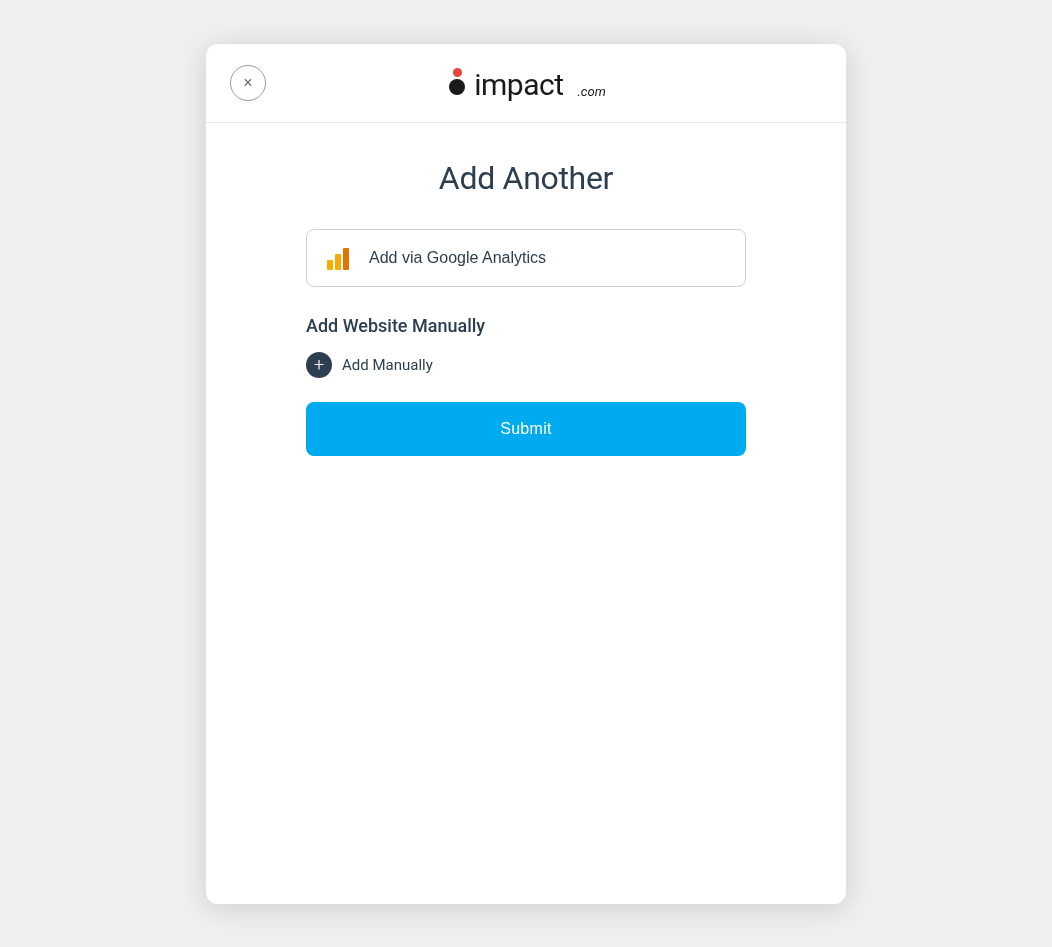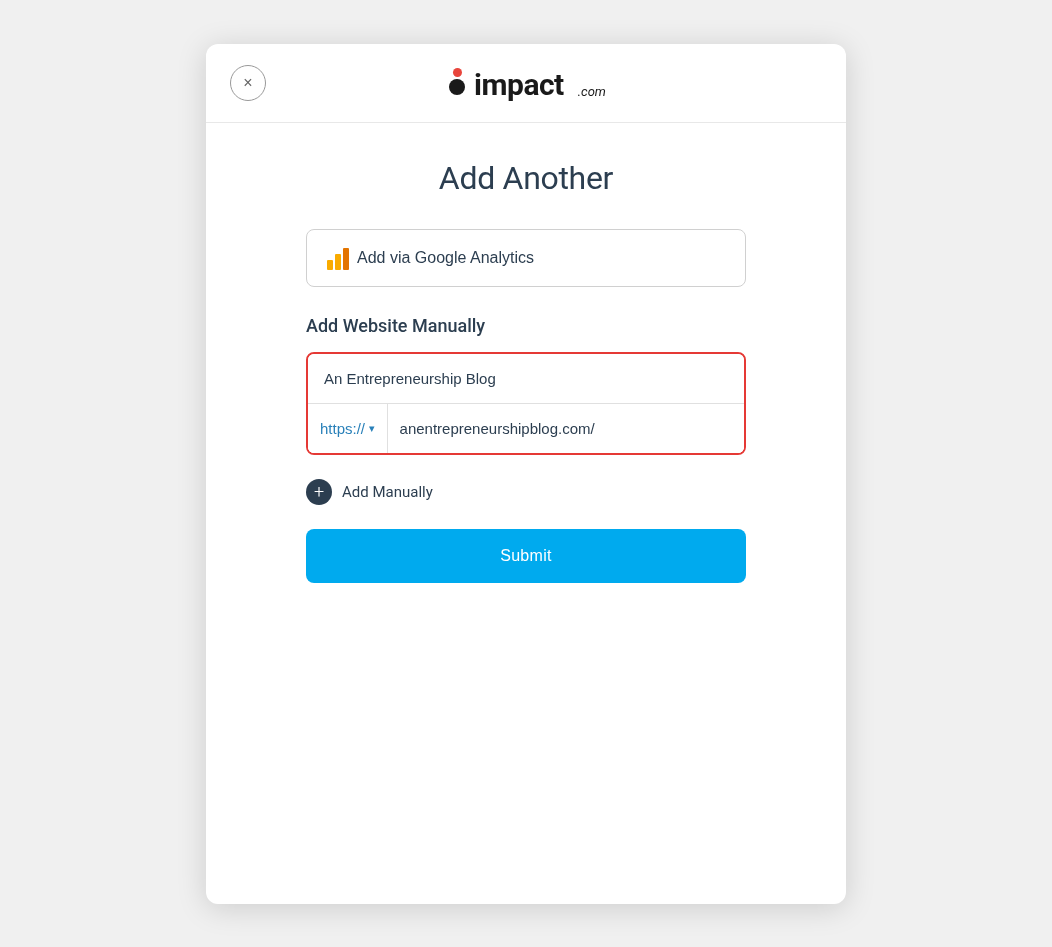--- a/index.html
+++ b/index.html
@@ -82,21 +82,21 @@
 
     .logo-dot-black {
       width: 16px;
       height: 16px;
       background: #1a1a1a;
       border-radius: 50%;
     }
 
     .logo-text {
       font-size: 30px;
-      font-weight: 700;
+      font-weight: 400;
       color: #1a1a1a;
       letter-spacing: -0.5px;
       line-height: 1;
     }
 
     .logo-com {
       font-size: 13px;
       color: #1a1a1a;
       font-weight: 400;
       margin-left: 14px;
@@ -122,21 +122,21 @@
       display: flex;
       align-items: center;
       width: 100%;
       padding: 16px 20px;
       border: 1.5px solid #d0d0d0;
       border-radius: 8px;
       background: white;
       cursor: pointer;
       font-size: 16px;
       color: #2c3e50;
-      gap: 8px;
+      gap: 20px;
       margin-bottom: 28px;
     }
 
     .ga-icon {
       display: flex;
       align-items: flex-end;
       gap: 2px;
       height: 24px;
     }
 
@@ -309,30 +309,20 @@
         <div class="ga-bar ga-bar-1"></div>
         <div class="ga-bar ga-bar-2"></div>
         <div class="ga-bar ga-bar-3"></div>
       </div>
       <span>Add via Google Analytics</span>
     </button>
 
 
     <div class="section-title">Add Website Manually</div>
 
-    <div class="website-form-group">
-      <input class="website-name-input" type="text" value="An Entrepreneurship Blog" placeholder="An Entrepreneurship Blog" style="">
-      <div class="url-row">
-        <button class="protocol-select">
-          <span>https://</span>
-          <span class="chevron-down">▾</span>
-        </button>
-        <input class="url-input" type="text" value="anentrepreneurshipblog.com/" style="">
-      </div>
-    </div>
 
     <div class="add-another-row">
       <div class="add-another-icon">+</div>
       <span class="add-another-text">Add Manually</span>
     </div>
 
     <button class="submit-btn">Submit</button>
   </div>
 </div>
 

